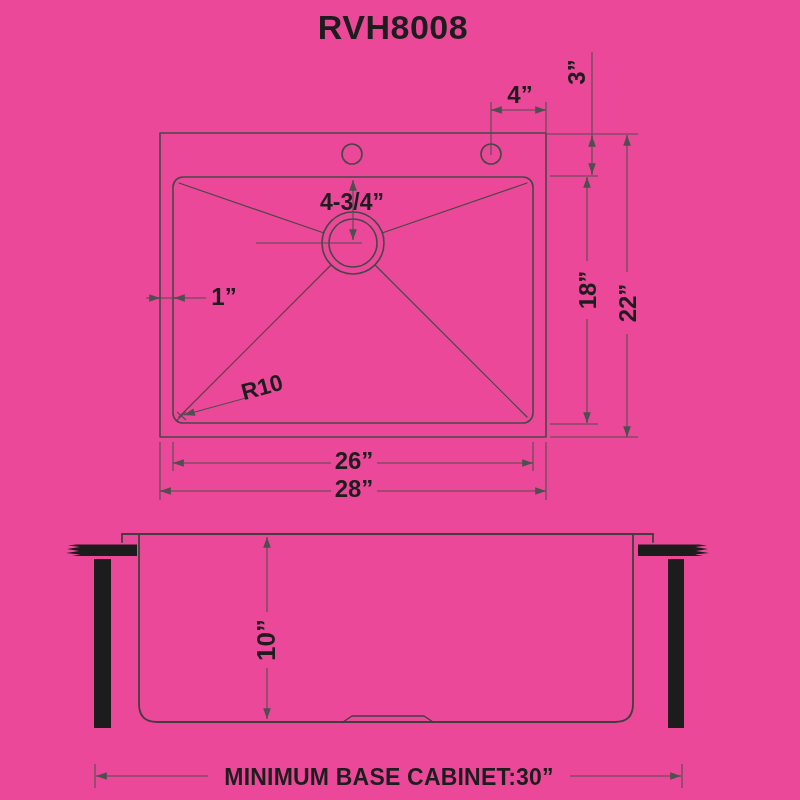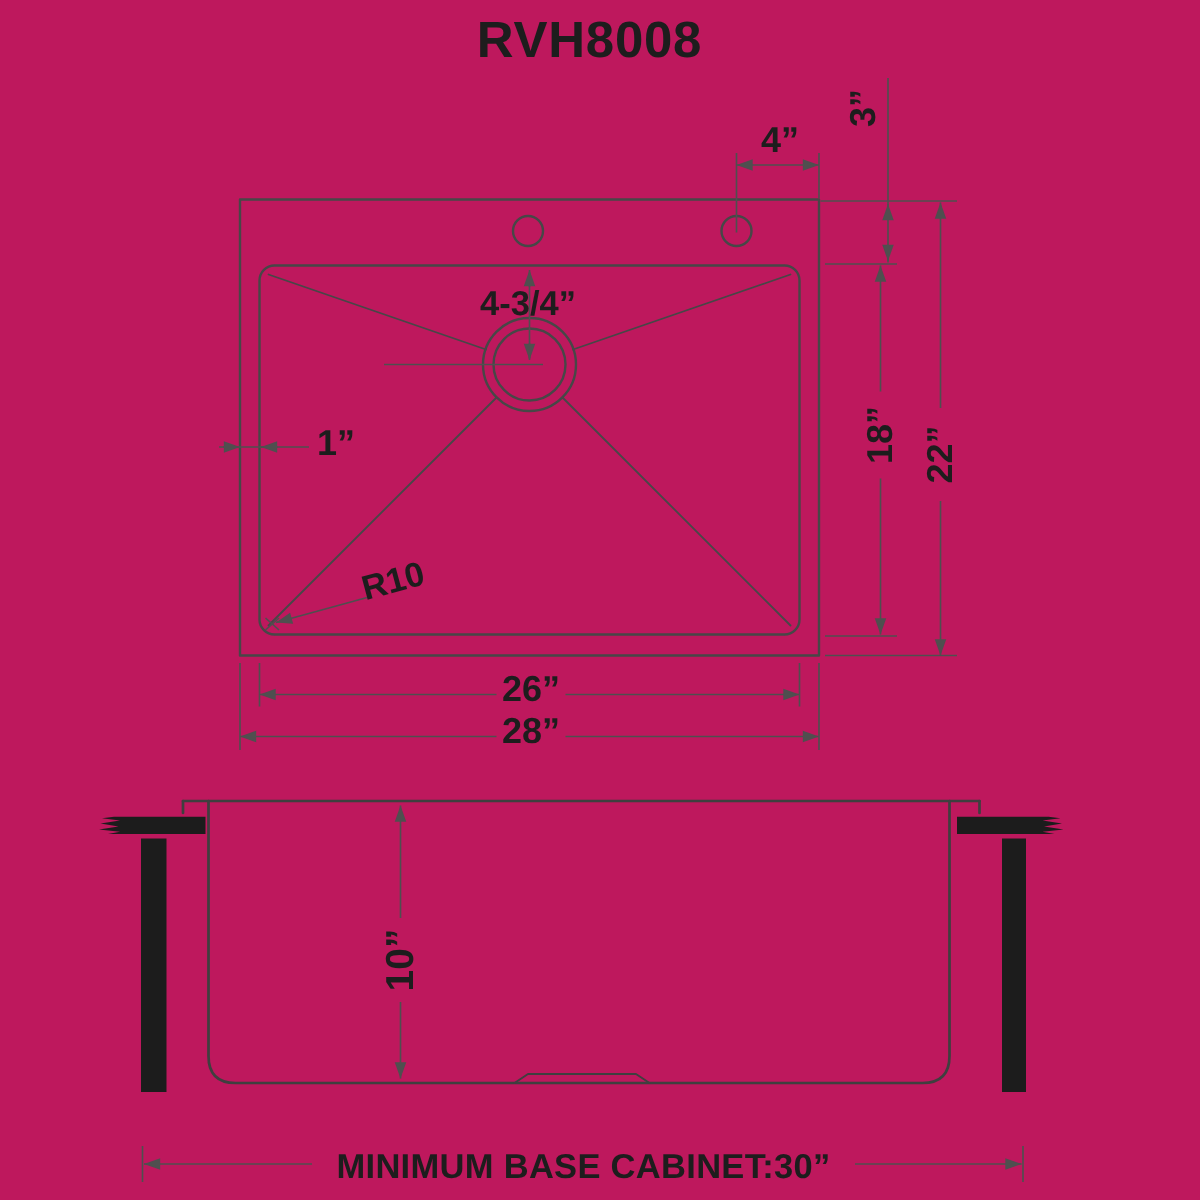--- a/index.html
+++ b/index.html
@@ -1,16 +1,16 @@
 <!DOCTYPE html>
 <html><head>
 <meta charset="utf-8">
 <style>
   html,body{margin:0;padding:0;background:#ffffff;}
-  .canvas{position:relative;width:800px;height:800px;background:#be185d;overflow:hidden;}
+  .canvas{position:relative;width:800px;height:800px;background:#ec4899;overflow:hidden;}
   svg{display:block;}
   .draw{stroke:#474747;stroke-width:1.6;fill:none;stroke-linecap:round;stroke-linejoin:round;}
   .thin{stroke-width:1.2;}
   .side{stroke:#3f3f3f;stroke-width:1.8;fill:none;stroke-linecap:round;stroke-linejoin:round;}
   .dimln{stroke:#4f4f4f;stroke-width:1.1;fill:none;}
   .solid{fill:#1c1c1c;stroke:none;}
   text{fill:#1d1d1d;font-family:"Liberation Sans",sans-serif;font-weight:700;
        text-anchor:middle;dominant-baseline:central;}
   .t24{font-size:24px;}
   .t23{font-size:23px;}

